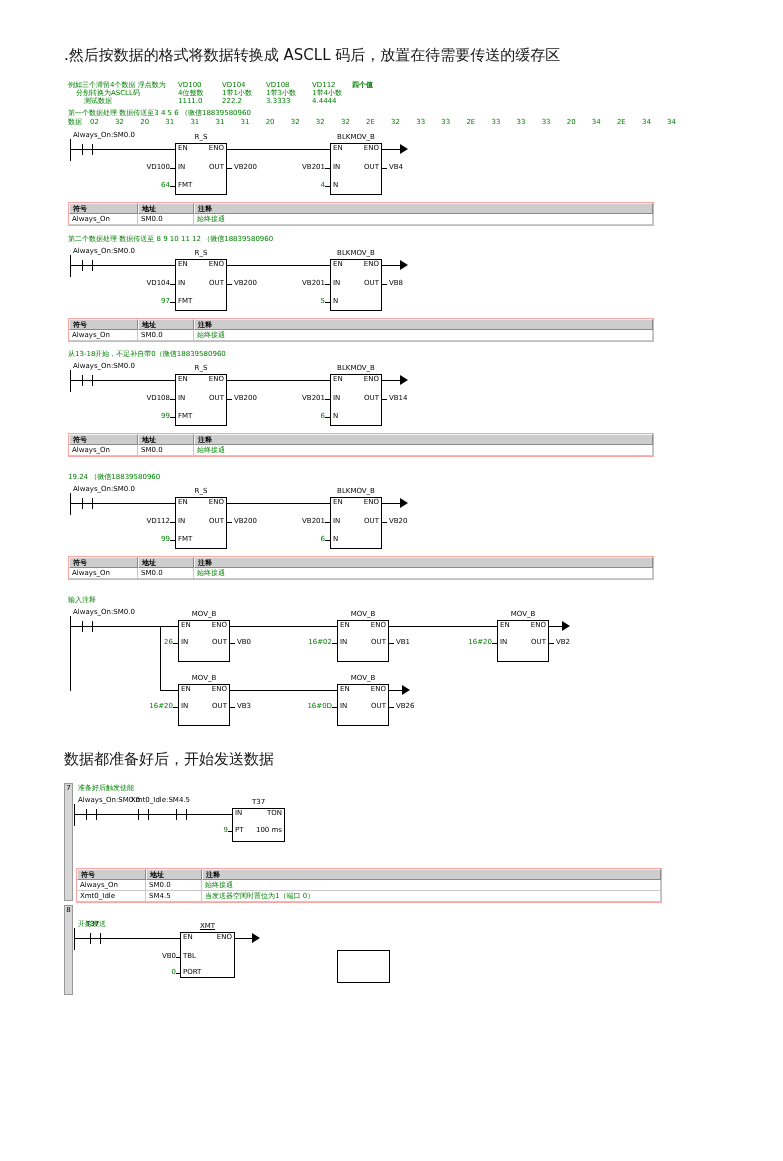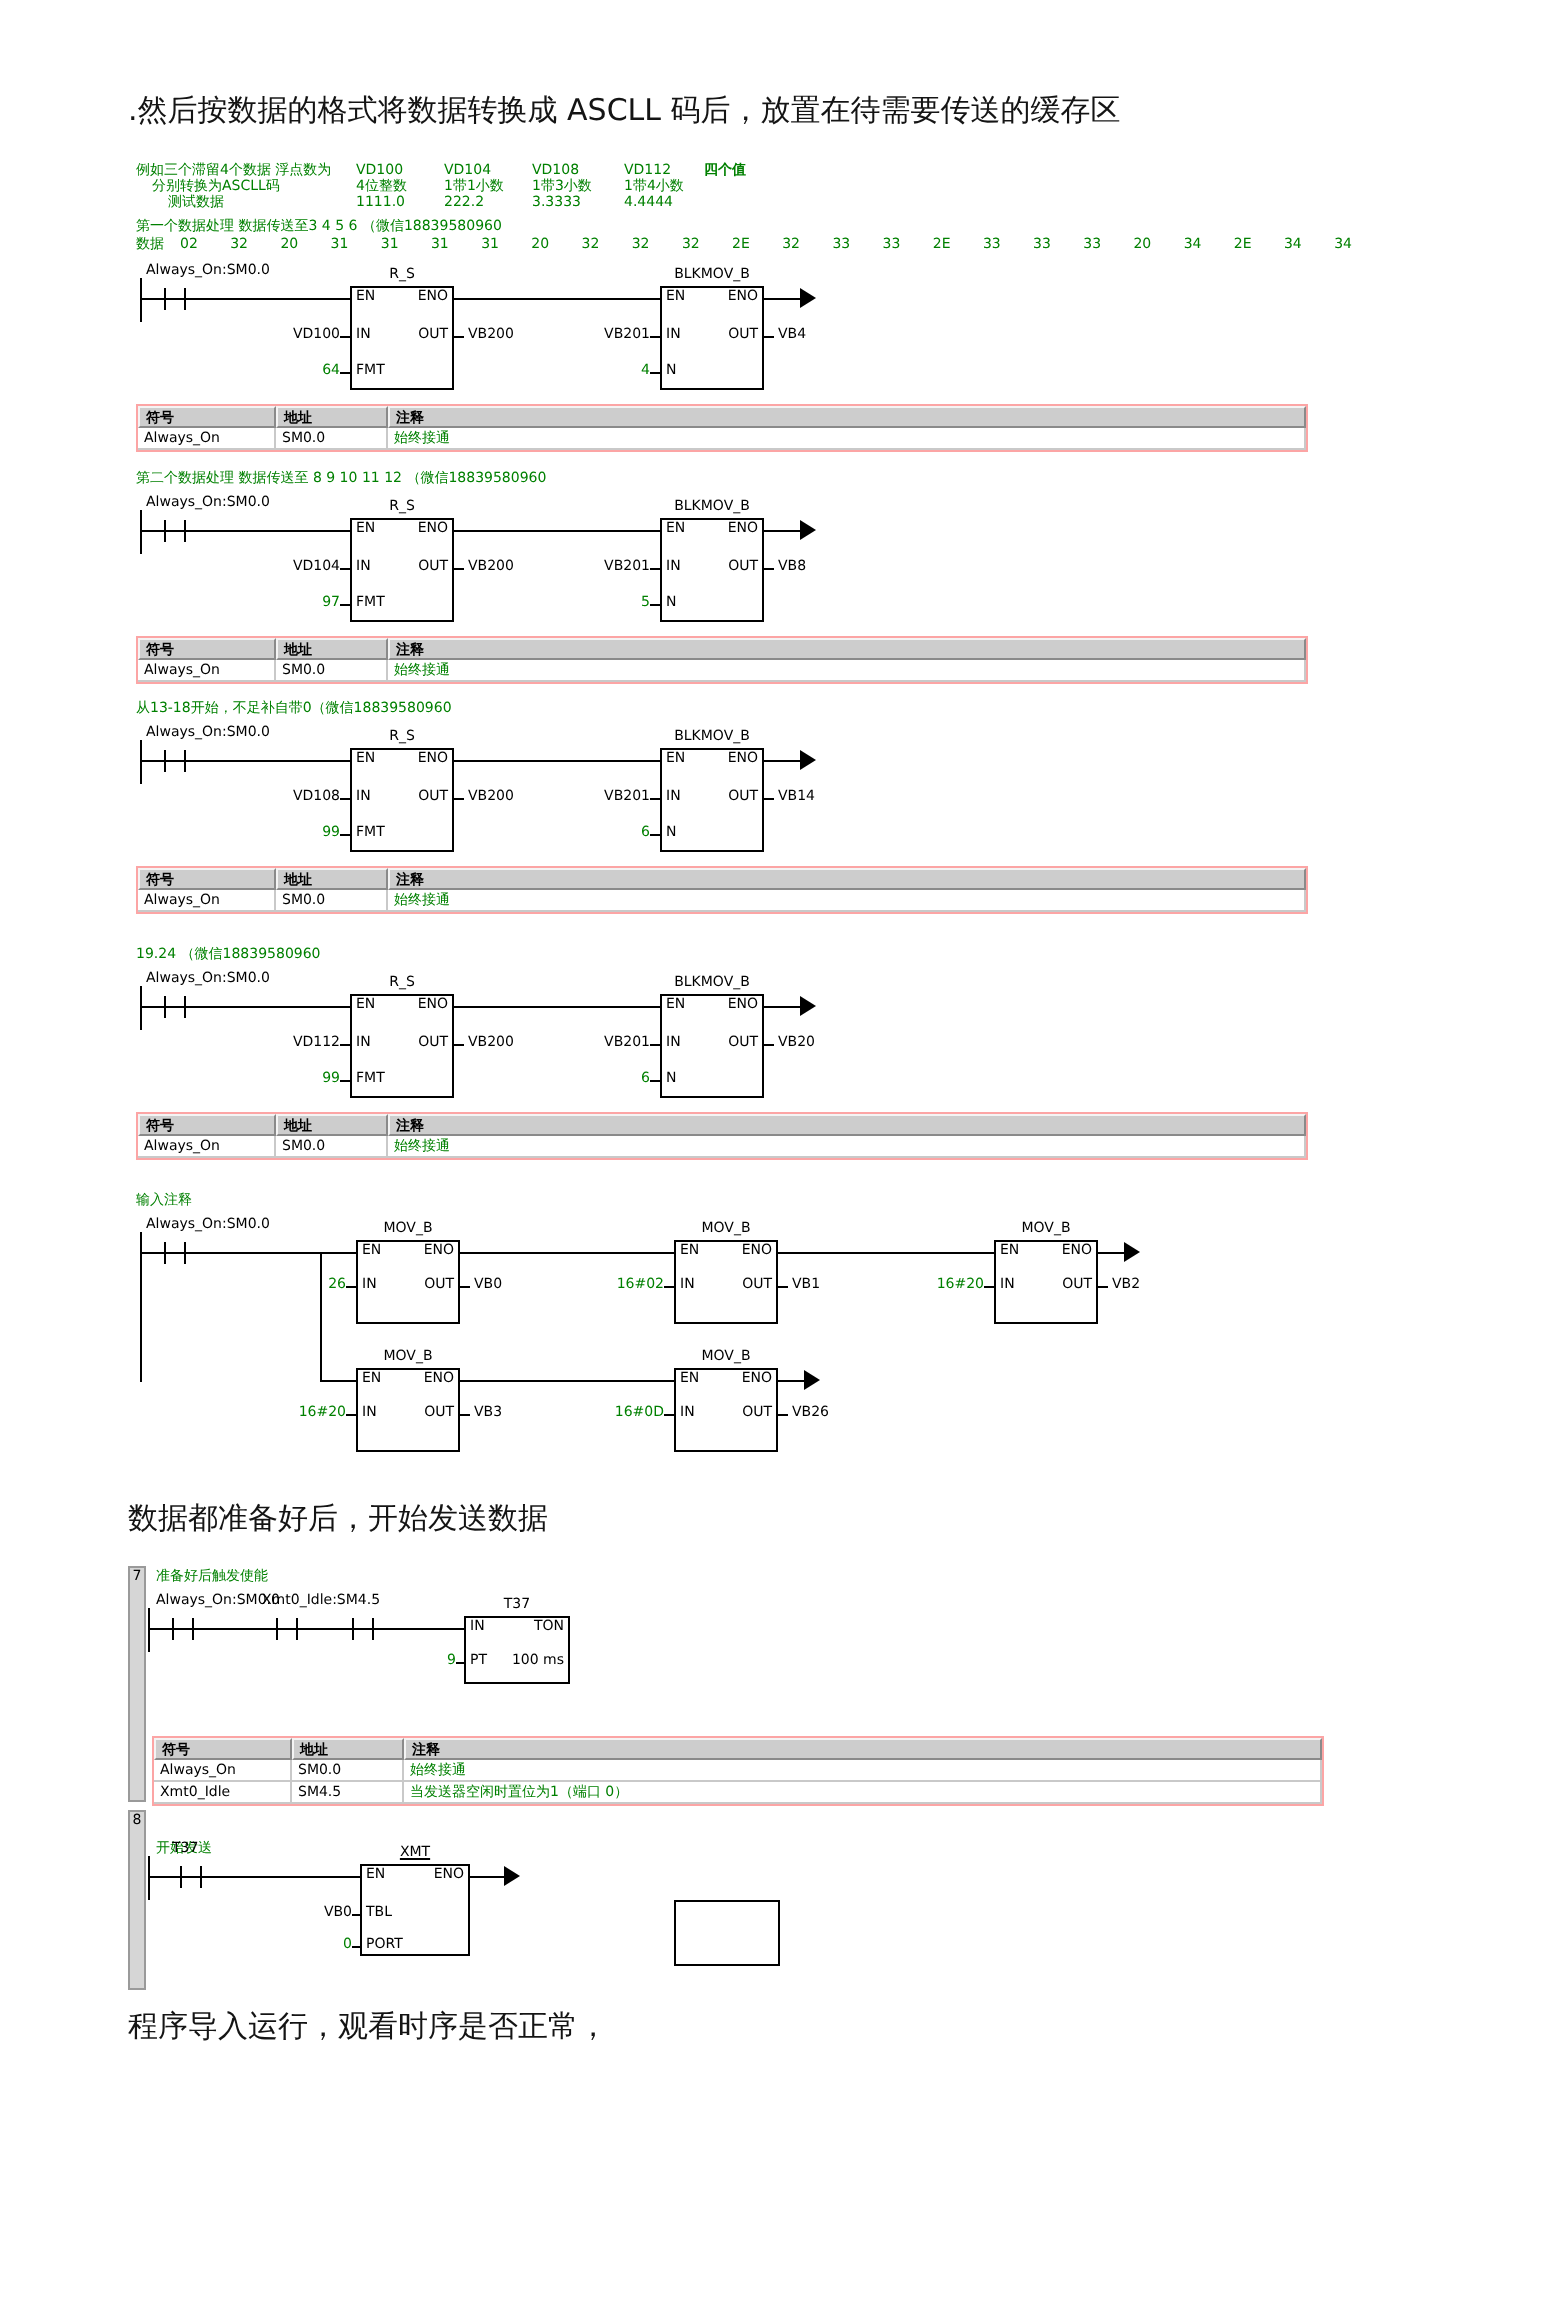--- a/index.html
+++ b/index.html
@@ -433,15 +433,14 @@
       <span class="t rt" style="left:116px;top:32px;width:60px;">VB0</span>
       <div class="stub" style="left:176px;top:36px;width:4px;"></div>
       <span class="t rt g" style="left:116px;top:48px;width:60px;">0</span>
       <div class="stub" style="left:176px;top:52px;width:4px;"></div>
       <div class="wire" style="left:235px;top:17px;width:17px;"></div>
       <div class="ah" style="left:252px;top:12px;"></div>
       <div class="ibox" style="left:337px;top:29px;width:53px;height:33px;"></div>
     </div>
   </div>
 
-  <div class="h" style="left:64px;top:1004px;">程序导入运行，观看时序是否正常，</div>
 
 </div>
 
 </body></html>

